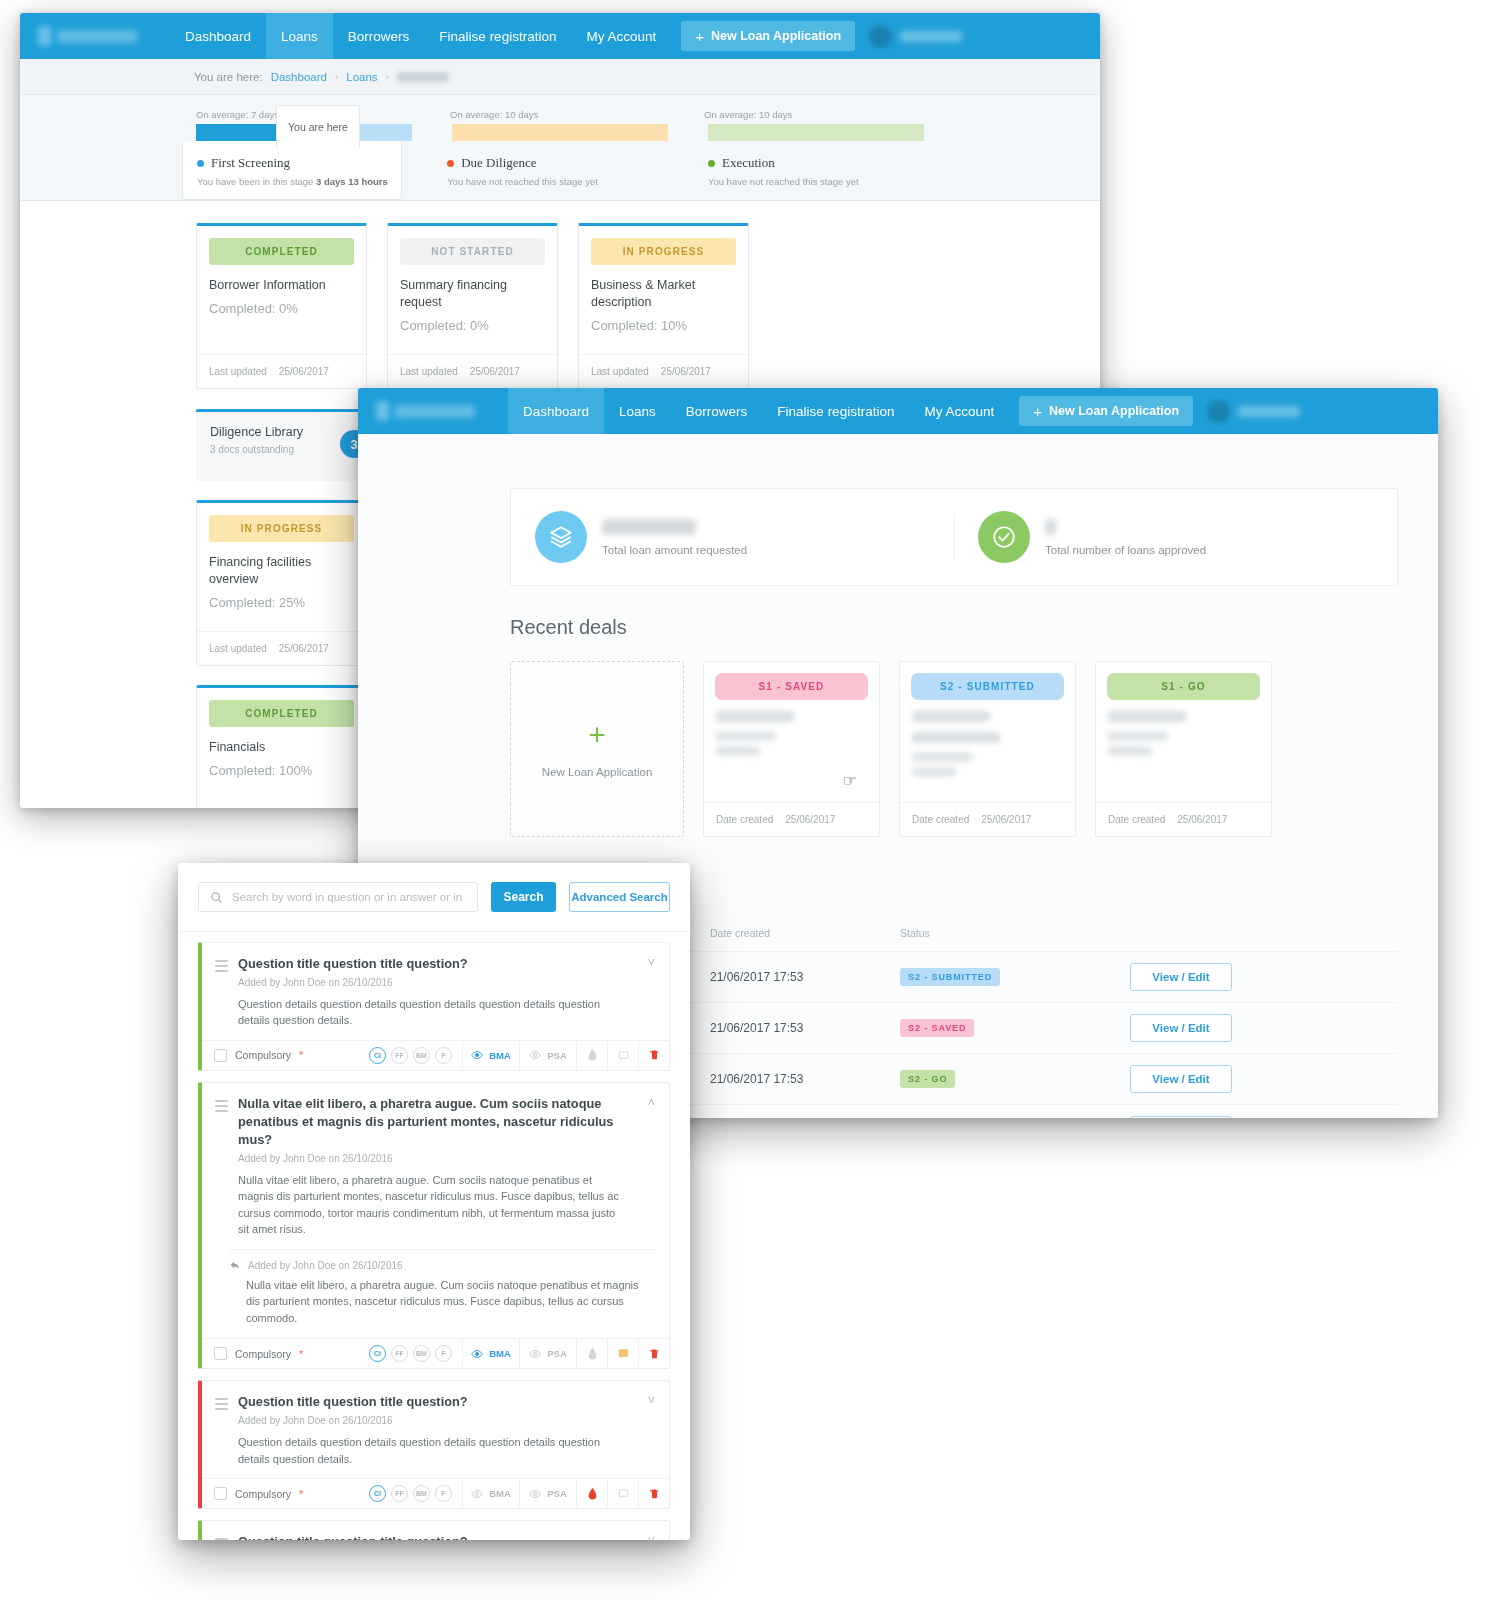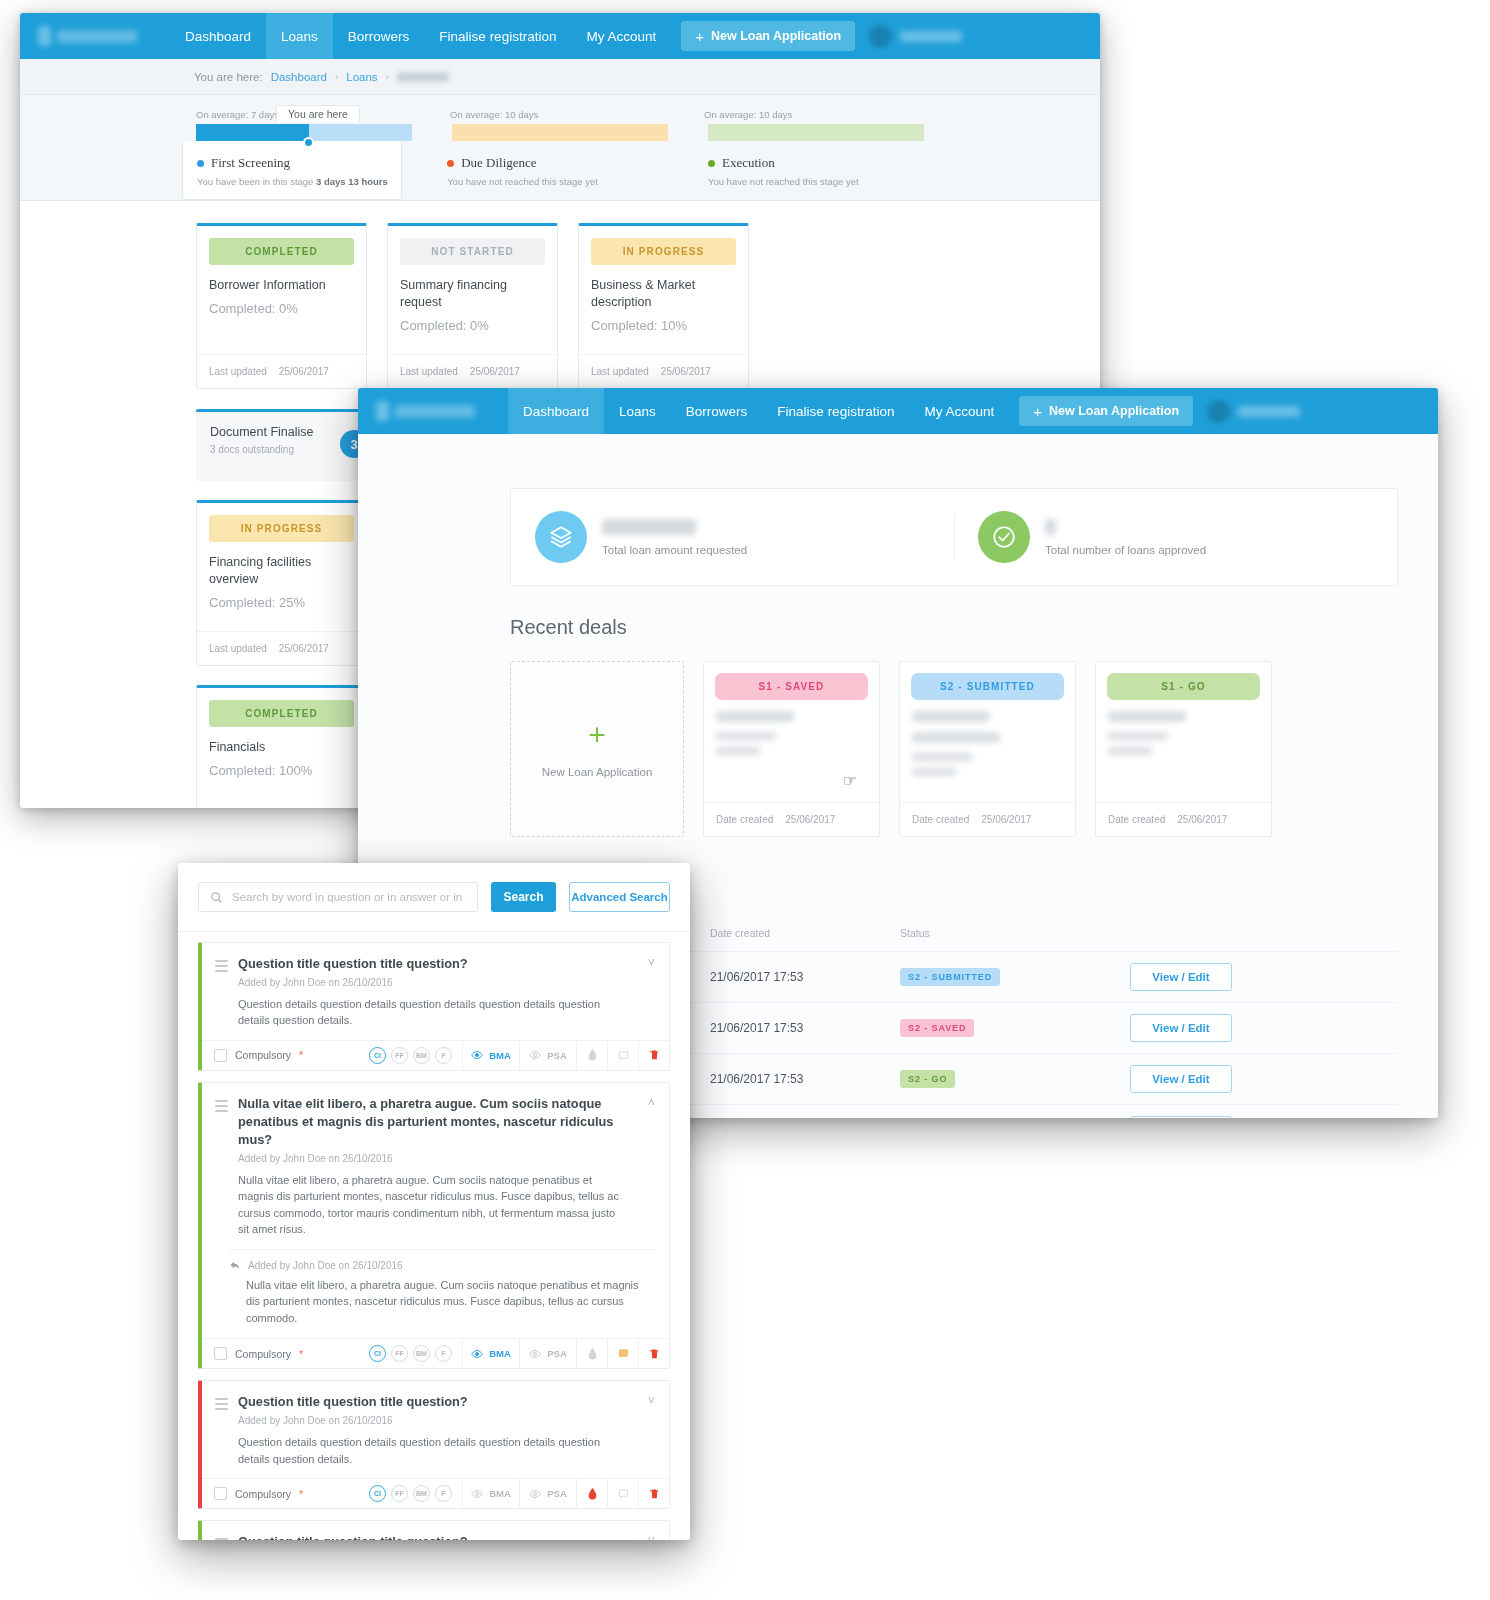--- a/index.html
+++ b/index.html
@@ -130,21 +130,21 @@
     width: 11px; height: 11px; border-radius: 50%;
     background: #1f9fd9; border: 2px solid #fff;
   }
   .here-tip {
     position: absolute;
     left: 256px; top: 10px;
     background: #fff;
     border: 1px solid #e3e8ec;
     border-bottom: none;
     border-radius: 3px 3px 0 0;
-    padding: 2px 11px;
+    padding: 15px 11px;
     font-size: 10.5px;
     color: #5b656c;
     z-index: 4;
   }
 
   .stage-cards { display: flex; padding: 0 176px; margin-top: 0; }
   .stage-card {
     width: 222px; padding: 14px 0 12px 0;
   }
   .stage-card.current {
@@ -533,21 +533,21 @@
       <div class="task-title">Business &amp; Market description</div>
       <div class="task-pct">Completed: 10%</div>
       <div class="task-foot">
         <span>Last updated</span>
         <span>25/06/2017</span>
       </div>
     </div>
 
     <div class="doc-card">
       <div>
-        <div class="doc-title">Document Finalise</div>
+        <div class="doc-title">Diligence Library</div>
         <div class="doc-sub">3 docs outstanding</div>
       </div>
       <div class="doc-badge">3</div>
     </div>
   </div>
 
   <div class="cards-wrap" style="padding-top:19px;">
     <div class="task-card">
       <div class="badge inprogress">IN PROGRESS</div>
       <div class="task-title">Financing facilities overview</div>

